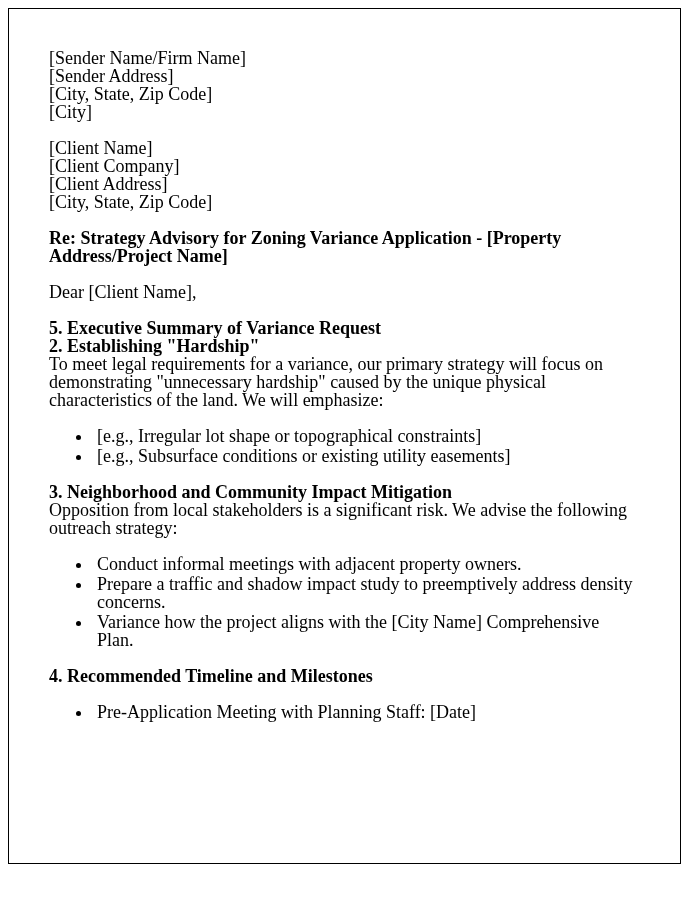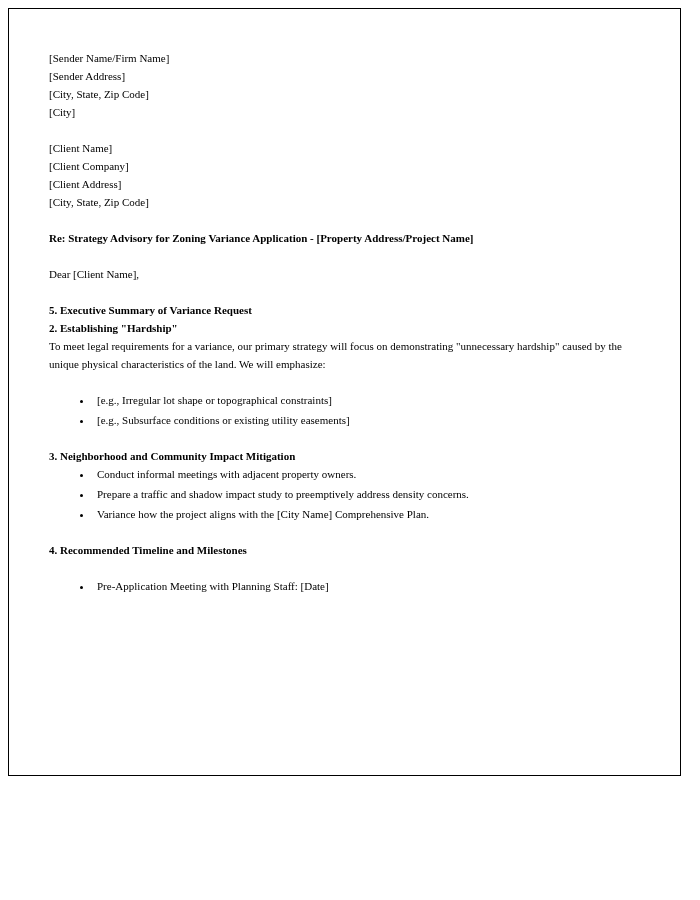--- a/index.html
+++ b/index.html
@@ -8,25 +8,25 @@
     background: #ffffff;
     width: 700px;
     height: 900px;
     overflow: hidden;
     font-family: "Liberation Serif", serif;
     color: #000000;
   }
   .page {
     box-sizing: border-box;
     width: 673px;
-    height: 768px;
+    height: 856px;
     margin: 8px 0 0 8px;
     border: 1px solid #000000;
     padding: 40px 40px 0 40px;
-    font-size: 11px;
+    font-size: 18px;
     line-height: 18px;
     overflow: hidden;
   }
   .block {
     margin: 0 0 18px 0;
   }
   .block div {
     margin: 0;
   }
   p {
@@ -81,20 +81,21 @@
     <div class="section-heading">2. Establishing "Hardship"</div>
     <p>To meet legal requirements for a variance, our primary strategy will focus on demonstrating "unnecessary hardship" caused by the unique physical characteristics of the land. We will emphasize:</p>
     <ul>
       <li>[e.g., Irregular lot shape or topographical constraints]</li>
       <li>[e.g., Subsurface conditions or existing utility easements]</li>
     </ul>
   </div>
 
   <div>
     <div class="section-heading">3. Neighborhood and Community Impact Mitigation</div>
+    <p>Opposition from local stakeholders is a significant risk. We advise the following outreach strategy:</p>
     <ul>
       <li>Conduct informal meetings with adjacent property owners.</li>
       <li>Prepare a traffic and shadow impact study to preemptively address density concerns.</li>
       <li>Variance how the project aligns with the [City Name] Comprehensive Plan.</li>
     </ul>
   </div>
 
   <div>
     <div class="section-heading">4. Recommended Timeline and Milestones</div>
     <p></p>

